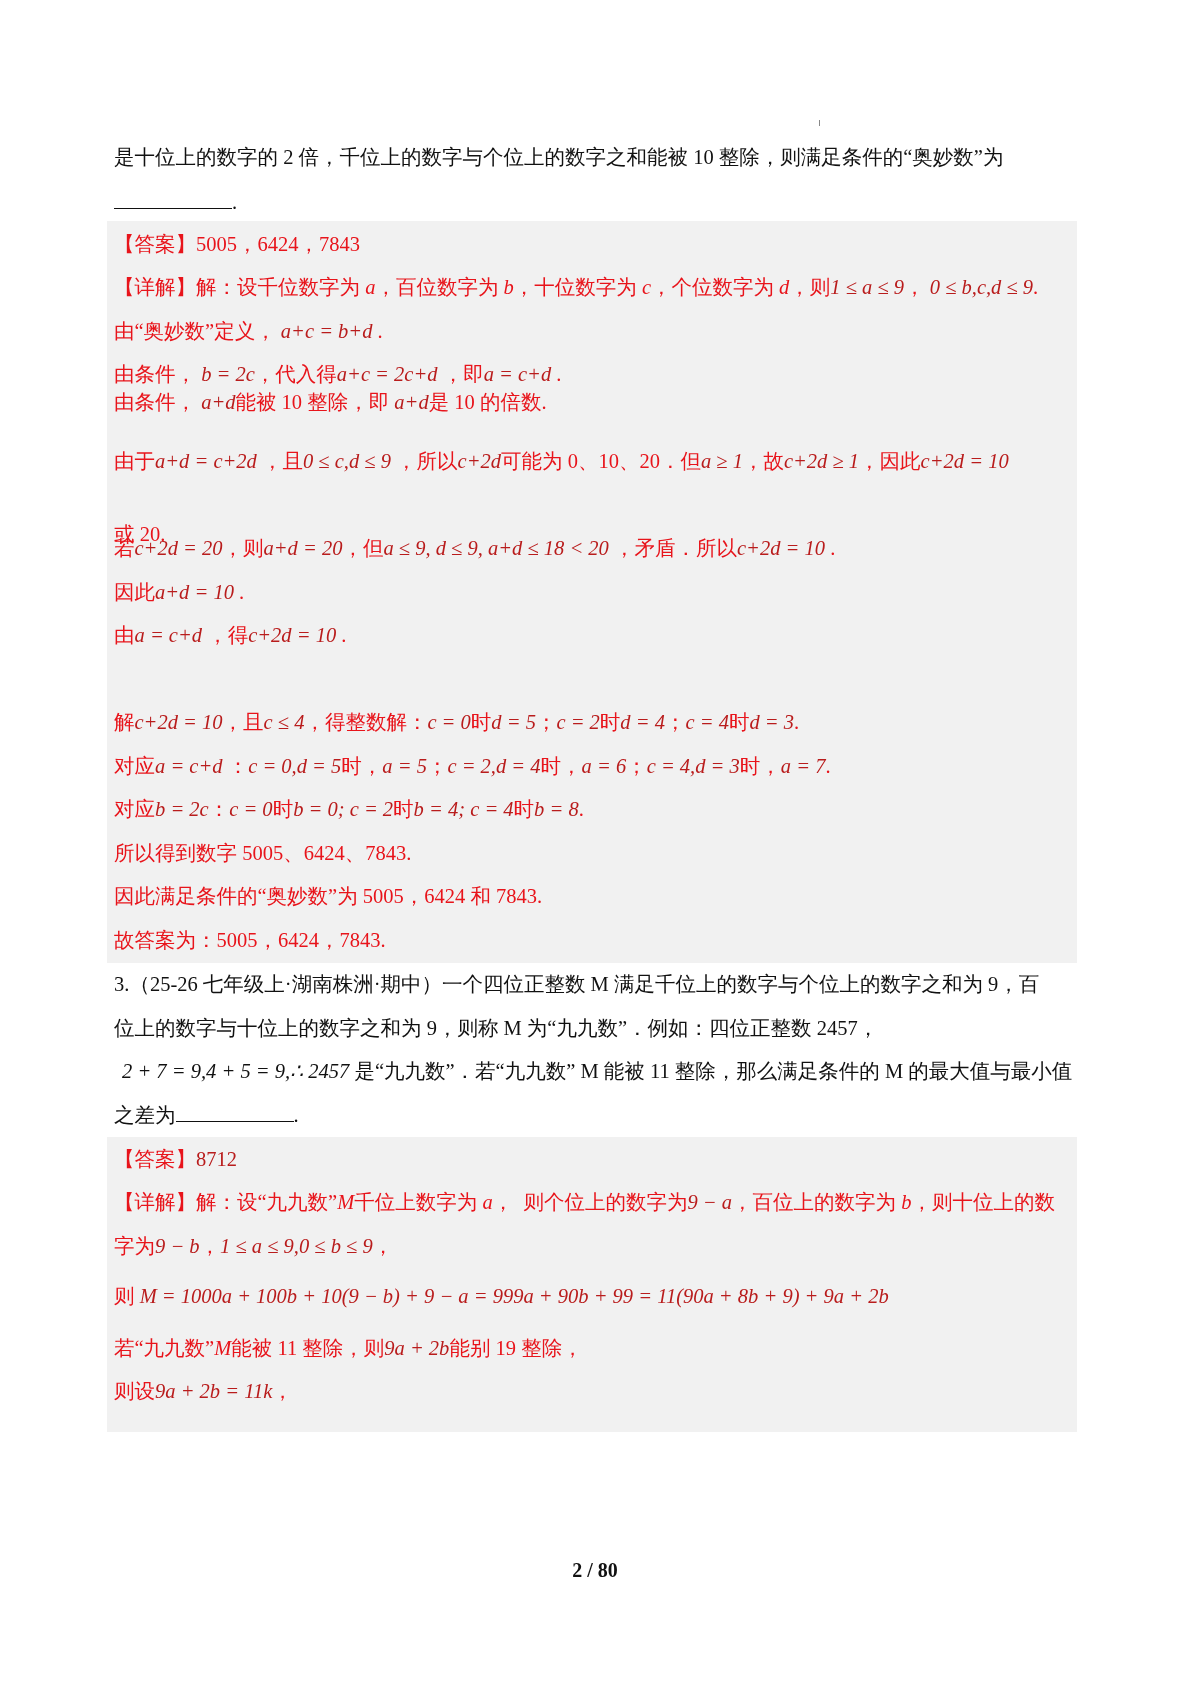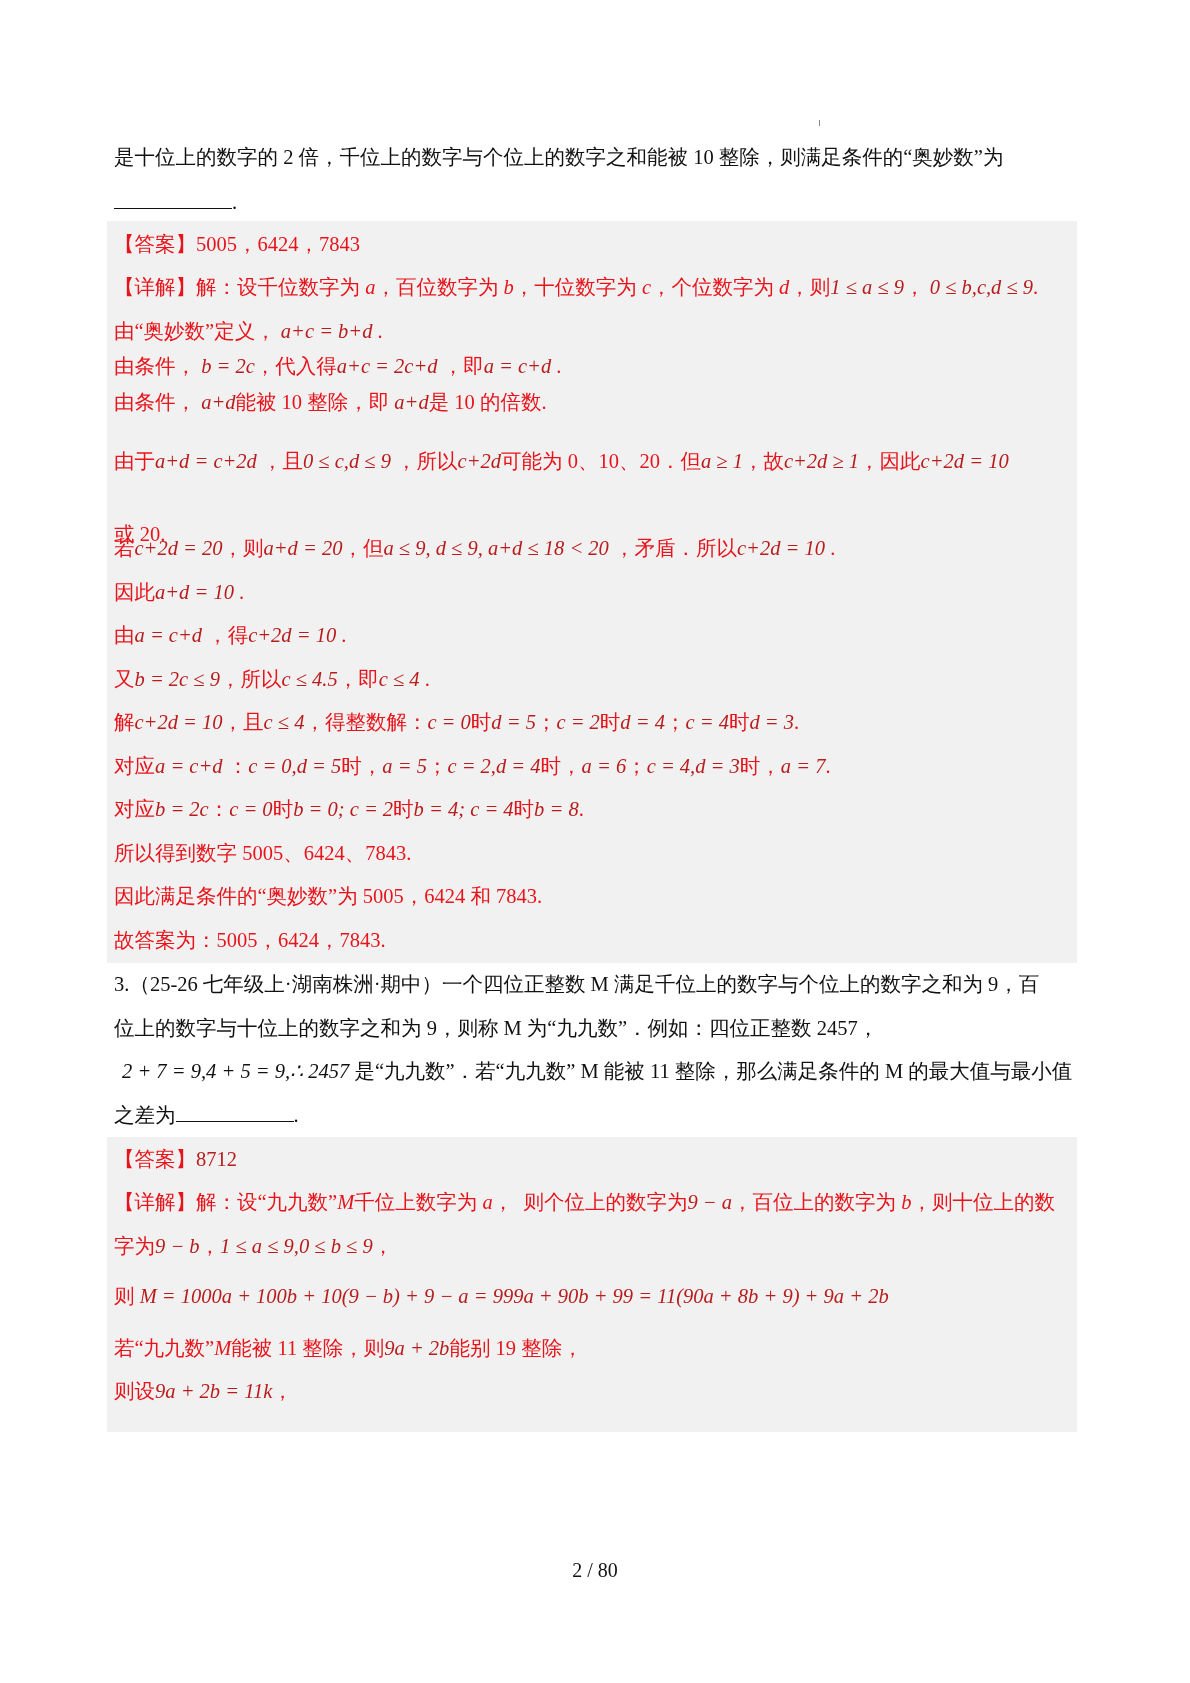--- a/index.html
+++ b/index.html
@@ -20,21 +20,21 @@
   .red { color: #e8141b; }
   .blk { color: #b91c1c; }
   .m { font-style: italic; }
   .blank {
     display: inline-block; width: 118px; border-bottom: 1.6px solid #111; height: 20px;
     vertical-align: baseline;
   }
   .blank.b2 { width: 118px; }
   .footer {
     position: absolute; left: 0; width: 1190px; top: 1556px; text-align: center;
-    font-weight: normal; font-size: 20px; line-height: 28px;
+    font-weight: bold; font-size: 20px; line-height: 28px;
   }
   .seg { white-space: pre; }
 </style>
 </head>
 <body>
 
 <div class="page">
   <div class="tick"></div>
 
   <div class="line" style="top:143px">
@@ -45,28 +45,27 @@
   </div>
 
   <div class="box" style="top:221px; height:742px;"></div>
   <div class="line" style="top:230px">
     <span class="red">【答案】</span><span class="red">5005，6424，7843</span>
   </div>
   <div class="line" style="top:273px">
     <span class="red">【详解】</span><span><span class="seg red">解：设千位数字为 </span><span class="seg red m">a</span><span class="seg red">，百位数字为 </span><span class="seg red m">b</span><span class="seg red">，十位数字为 </span><span class="seg red m">c</span><span class="seg red">，个位数字为 </span><span class="seg red m">d</span><span class="seg red">，则</span><span class="seg blk m">1 ≤ a ≤ 9</span><span class="seg red">，</span><span class="seg blk m"> 0 ≤ b,c,d ≤ 9</span><span class="seg red">.</span></span>
   </div>
   <div class="line" style="top:317px"><span class="seg red">由“奥妙数”定义，</span><span class="seg blk m"> a+c = b+d</span><span class="seg red"> .</span></div>
-  <div class="line" style="top:352px"><span class="seg red">由条件，</span><span class="seg blk m"> b = 2c</span><span class="seg red">，代入得</span><span class="seg blk m">a+c = 2c+d</span><span class="seg red"> ，即</span><span class="seg blk m">a = c+d</span><span class="seg red"> .</span></div>
+  <div class="line" style="top:360px"><span class="seg red">由条件，</span><span class="seg blk m"> b = 2c</span><span class="seg red">，代入得</span><span class="seg blk m">a+c = 2c+d</span><span class="seg red"> ，即</span><span class="seg blk m">a = c+d</span><span class="seg red"> .</span></div>
   <div class="line" style="top:388px"><span class="seg red">由条件，</span><span class="seg blk m"> a+d</span><span class="seg red">能被 10 整除，即</span><span class="seg blk m"> a+d</span><span class="seg red">是 10 的倍数.</span></div>
   <div class="line" style="top:447px"><span class="seg red">由于</span><span class="seg blk m">a+d = c+2d</span><span class="seg red"> ，且</span><span class="seg blk m">0 ≤ c,d ≤ 9</span><span class="seg red"> ，所以</span><span class="seg blk m">c+2d</span><span class="seg red">可能为 0、10、20．但</span><span class="seg blk m">a ≥ 1</span><span class="seg red">，故</span><span class="seg blk m">c+2d ≥ 1</span><span class="seg red">，因此</span><span class="seg blk m">c+2d = 10</span></div>
   <div class="line" style="top:520px"><span class="seg red">或 20.</span></div>
   <div class="line" style="top:534px"><span class="seg red">若</span><span class="seg blk m">c+2d = 20</span><span class="seg red">，则</span><span class="seg blk m">a+d = 20</span><span class="seg red">，但</span><span class="seg blk m">a ≤ 9, d ≤ 9, a+d ≤ 18 &lt; 20</span><span class="seg red"> ，矛盾．所以</span><span class="seg blk m">c+2d = 10</span><span class="seg red"> .</span></div>
   <div class="line" style="top:578px"><span class="seg red">因此</span><span class="seg blk m">a+d = 10</span><span class="seg red"> .</span></div>
   <div class="line" style="top:621px"><span class="seg red">由</span><span class="seg blk m">a = c+d</span><span class="seg red"> ，得</span><span class="seg blk m">c+2d = 10</span><span class="seg red"> .</span></div>
-  <div class="line" style="top:665px"><span class="seg red">又</span><span class="seg blk m">b = 2c ≤ 9</span><span class="seg red">，所以</span><span class="seg blk m">c ≤ 4.5</span><span class="seg red">，即</span><span class="seg blk m">c ≤ 4</span><span class="seg red"> .</span></div>
   <div class="line" style="top:708px"><span class="seg red">解</span><span class="seg blk m">c+2d = 10</span><span class="seg red">，且</span><span class="seg blk m">c ≤ 4</span><span class="seg red">，得整数解：</span><span class="seg blk m">c = 0</span><span class="seg red">时</span><span class="seg blk m">d = 5</span><span class="seg red">；</span><span class="seg blk m">c = 2</span><span class="seg red">时</span><span class="seg blk m">d = 4</span><span class="seg red">；</span><span class="seg blk m">c = 4</span><span class="seg red">时</span><span class="seg blk m">d = 3</span><span class="seg red">.</span></div>
   <div class="line" style="top:752px"><span class="seg red">对应</span><span class="seg blk m">a = c+d</span><span class="seg red"> ：</span><span class="seg blk m">c = 0,d = 5</span><span class="seg red">时，</span><span class="seg blk m">a = 5</span><span class="seg red">；</span><span class="seg blk m">c = 2,d = 4</span><span class="seg red">时，</span><span class="seg blk m">a = 6</span><span class="seg red">；</span><span class="seg blk m">c = 4,d = 3</span><span class="seg red">时，</span><span class="seg blk m">a = 7</span><span class="seg red">.</span></div>
   <div class="line" style="top:795px"><span class="seg red">对应</span><span class="seg blk m">b = 2c</span><span class="seg red">：</span><span class="seg blk m">c = 0</span><span class="seg red">时</span><span class="seg blk m">b = 0; </span><span class="seg blk m">c = 2</span><span class="seg red">时</span><span class="seg blk m">b = 4; </span><span class="seg blk m">c = 4</span><span class="seg red">时</span><span class="seg blk m">b = 8</span><span class="seg red">.</span></div>
   <div class="line" style="top:839px"><span class="seg red">所以得到数字 5005、6424、7843.</span></div>
   <div class="line" style="top:882px"><span class="seg red">因此满足条件的“奥妙数”为 5005，6424 和 7843.</span></div>
   <div class="line" style="top:926px"><span class="seg red">故答案为：5005，6424，7843.</span></div>
 
   <div class="line" style="top:970px">
     <span>3.</span><span>（25-26 七年级上·湖南株洲·期中）</span><span>一个四位正整数 M 满足千位上的数字与个位上的数字之和为 9，百</span>
   </div>

